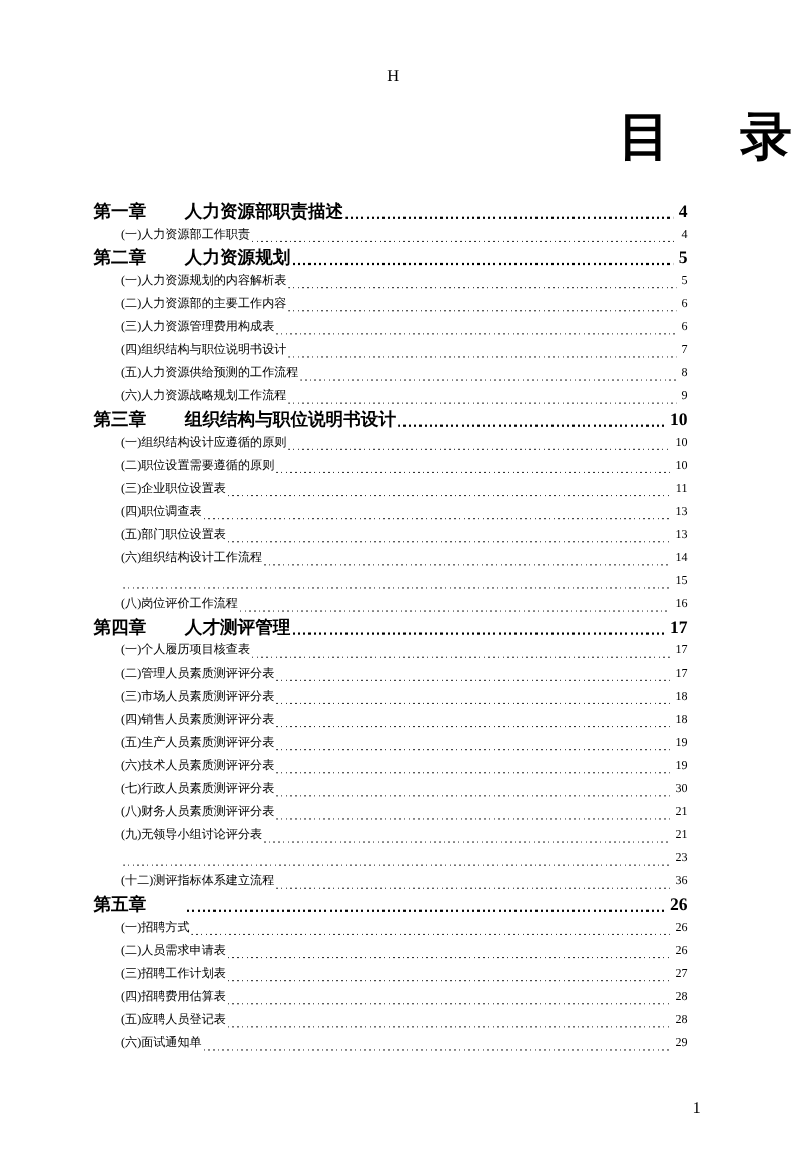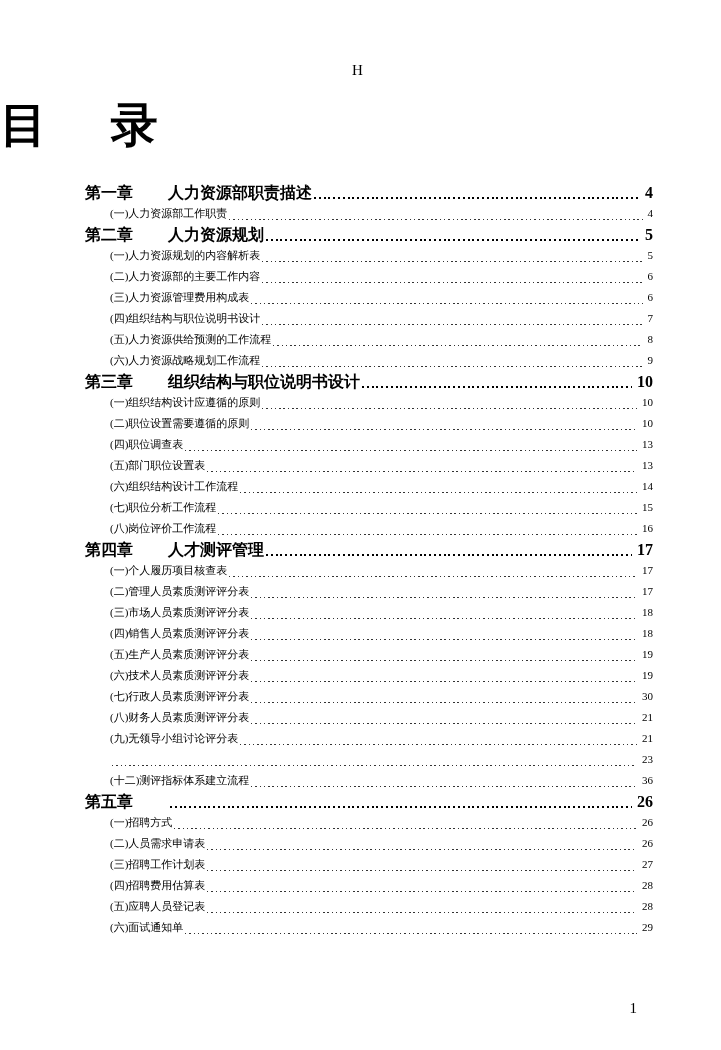--- a/index.html
+++ b/index.html
@@ -24,32 +24,32 @@
     text-align: center;
     font-size: 15px;
     line-height: 16px;
   }
   .doc-title {
     position: absolute;
     top: 94px;
     left: 0;
     width: 100%;
     margin: 0;
-    text-align: left;
+    text-align: right;
     font-size: 47px;
     line-height: 62px;
     font-weight: bold;
     word-spacing: 50px;
     letter-spacing: 1px;
   }
   .toc {
     position: absolute;
     top: 182px;
     left: 85px;
-    right: 68px;
+    right: 96px;
   }
   .row {
     display: flex;
     align-items: baseline;
     line-height: 21px;
     height: 21px;
     white-space: nowrap;
   }
   .row.chapter {
     font-weight: bold;
@@ -156,36 +156,40 @@
         <span class="label">(一)组织结构设计应遵循的原则</span>
         <span class="leader"></span>
         <span class="pg">10</span>
       </div>
       <div class="row item">
         <span class="label">(二)职位设置需要遵循的原则</span>
         <span class="leader"></span>
         <span class="pg">10</span>
       </div>
       <div class="row item">
+        <span class="label">(三)企业职位设置表</span>
+        <span class="leader"></span>
+        <span class="pg">11</span>
+      </div>
+      <div class="row item">
         <span class="label">(四)职位调查表</span>
         <span class="leader"></span>
         <span class="pg">13</span>
       </div>
       <div class="row item">
         <span class="label">(五)部门职位设置表</span>
         <span class="leader"></span>
         <span class="pg">13</span>
       </div>
       <div class="row item">
         <span class="label">(六)组织结构设计工作流程</span>
         <span class="leader"></span>
         <span class="pg">14</span>
       </div>
       <div class="row item">
-        <span class="label">(七)职位分析工作流程</span>
         <span class="leader"></span>
         <span class="pg">15</span>
       </div>
       <div class="row item">
         <span class="label">(八)岗位评价工作流程</span>
         <span class="leader"></span>
         <span class="pg">16</span>
       </div>
       <div class="row chapter">
         <span class="ch-num">第四章</span>

